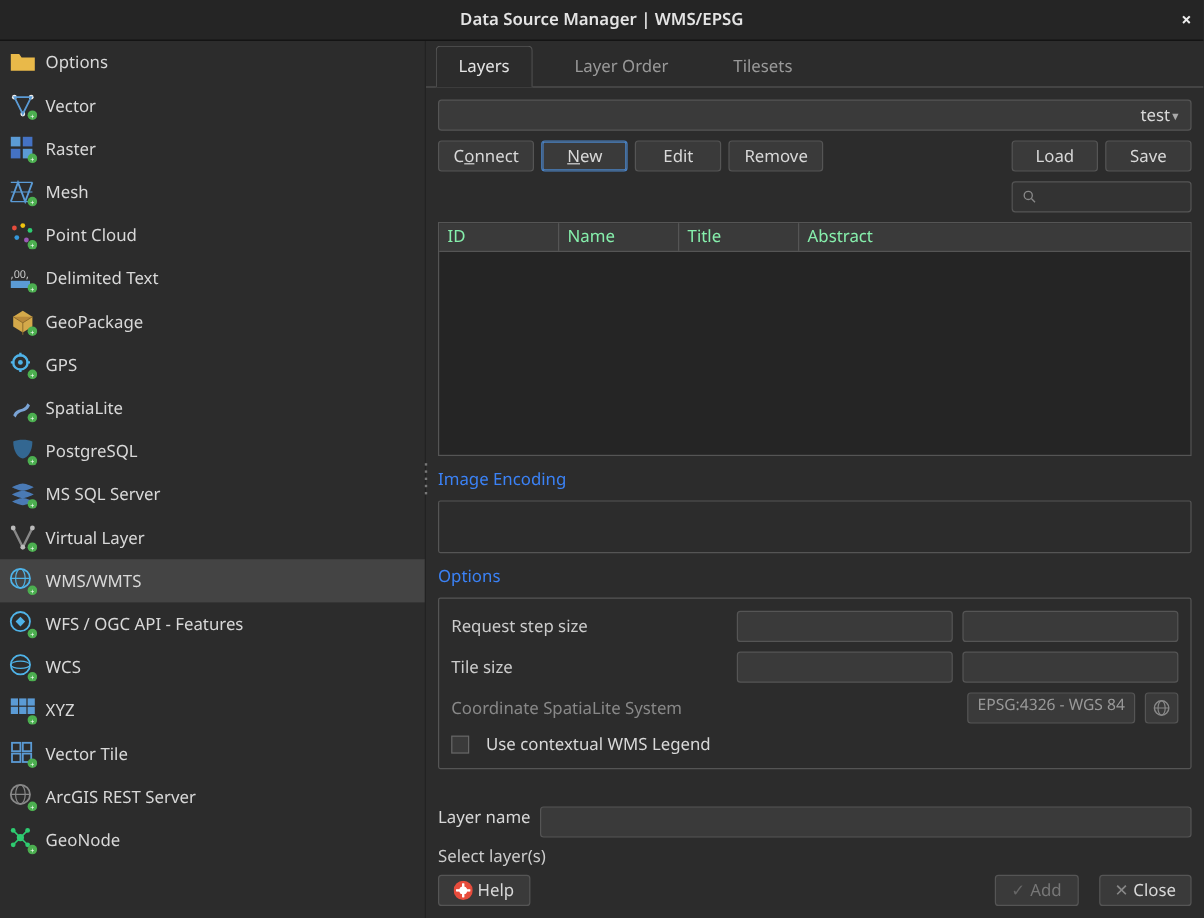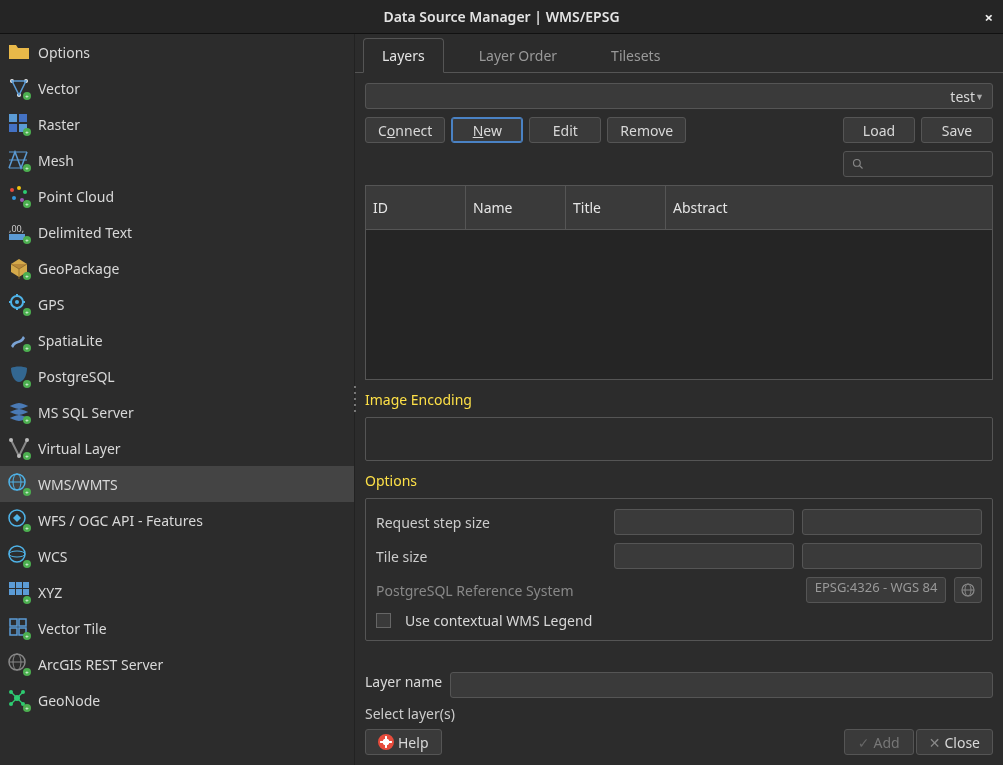--- a/index.html
+++ b/index.html
@@ -157,28 +157,28 @@
     display: flex;
     flex-direction: column;
     height: 195px;
   }
   .thead {
     display: flex;
     background: #3a3a3a;
     border-bottom: 1px solid #555;
   }
   .th {
-    padding: 12px 7px;
+    padding: 2px 7px;
     border-right: 1px solid #555;
-    color: #e5e5e5;
+    color: #86efac;
   }
   .th:last-child { border-right: none; flex:1;}
   .tbody { flex: 1; }
   .section-label {
-    color: #fde047;
+    color: #3b82f6;
     margin-top: 2px;
   }
   .box {
     border: 1px solid #555;
     border-radius: 2px;
     padding: 10px;
   }
   .box.empty { height: 44px; }
   .optrow {
     display: flex;
@@ -238,21 +238,21 @@
   }
   .layer-name-row {
     display:flex;
     align-items:flex-start;
     gap: 8px;
   }
   .layer-name-row .txt { flex:1; }
   .status { color: #ccc; font-size: 14px; }
   .actions {
     display:flex;
-    gap: 2px;
+    gap: 17px;
     align-items:center;
   }
   .actions .btn { min-width: 70px; }
   .help-icon {
     width: 16px; height:16px; margin-right:4px;
     display:inline-flex;
   }
   .grip {
     position: absolute;
     left: -3px;
@@ -572,21 +572,21 @@
           <span class="optlabel">Request step size</span>
           <input class="txt sm" style="">
           <input class="txt sm" style="">
         </div>
         <div class="optrow">
           <span class="optlabel">Tile size</span>
           <input class="txt sm" style="">
           <input class="txt sm" style="">
         </div>
         <div class="optrow">
-          <span class="optlabel" style="color:#888">PostgreSQL Reference System</span>
+          <span class="optlabel" style="color:#888">Coordinate SpatiaLite System</span>
           <div class="crs-combo">
             <span>EPSG:4326 - WGS 84</span>
             <span class="tri">▼</span>
           </div>
           <div class="iconbtn">
             <svg width="16" height="16" viewBox="0 0 16 16">
                 <circle cx="8" cy="8" r="6" fill="none" stroke="#888" stroke-width="1.2"></circle>
                 <ellipse cx="8" cy="8" rx="3" ry="6" fill="none" stroke="#888" stroke-width="1"></ellipse>
                 <line x1="2" y1="8" x2="14" y2="8" stroke="#888" stroke-width="1"></line>
               </svg>

